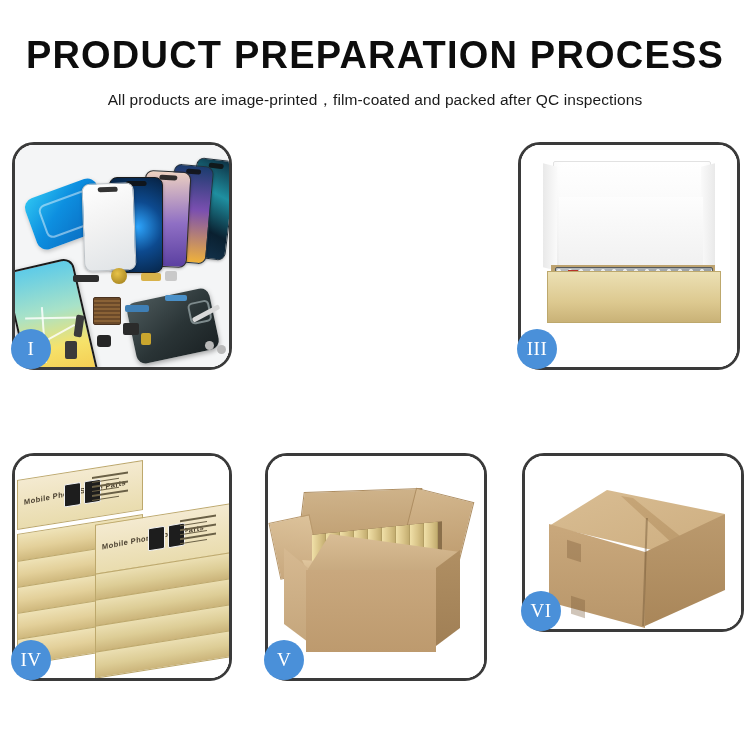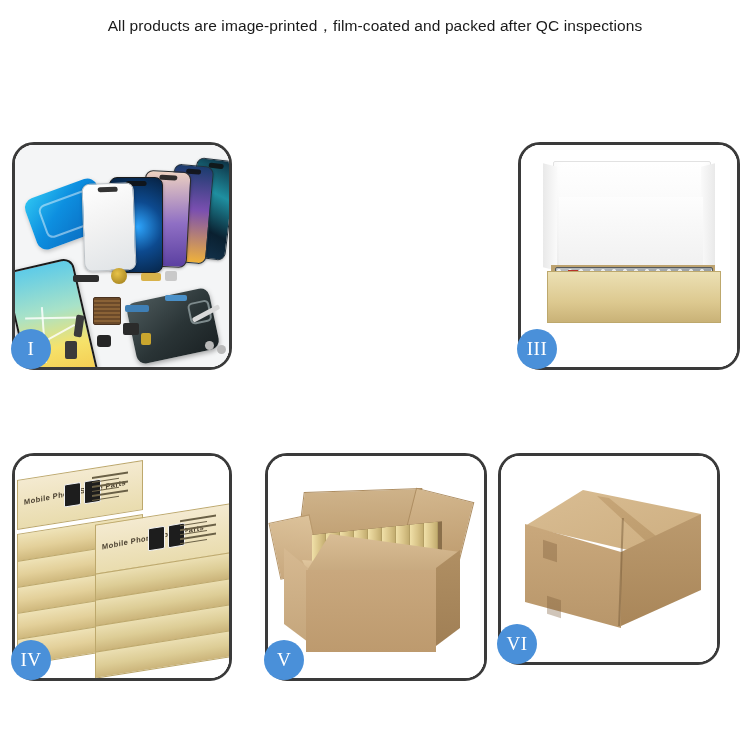--- a/index.html
+++ b/index.html
@@ -40,21 +40,21 @@
     position:absolute;inset:0;
     border-radius:19px;
     overflow:hidden;
     background:#ffffff;
   }
   .p1{left:12px;top:2px;width:220px;height:228px;}
   .p2{left:265px;top:2px;width:222px;height:228px;}
   .p3{left:518px;top:2px;width:222px;height:228px;}
   .p4{left:12px;top:313px;width:220px;height:228px;}
   .p5{left:265px;top:313px;width:222px;height:228px;}
-  .p6{left:498px;top:313px;width:222px;height:212px;}
+  .p6{left:522px;top:313px;width:222px;height:179px;}
 
   
   .badge{
     position:absolute;left:-4px;bottom:-2px;
     width:40px;height:40px;border-radius:50%;
     background:#4a90d9;
     color:#ffffff;
     font-family:"Liberation Serif",serif;
     font-size:19px;letter-spacing:.5px;
     display:flex;align-items:center;justify-content:center;
@@ -259,20 +259,21 @@
     background:rgba(120,90,55,.35);transform:skewY(17deg);}
   .c6-seam{position:absolute;left:119px;top:62px;width:2px;height:108px;
     background:rgba(110,85,52,.45);transform:skewX(-2deg);}
 </style>
 </head>
 <body>
 
 <div class="page">
 
   <div class="header">
+    <div class="title">PRODUCT PREPARATION PROCESS</div>
     <div class="subtitle">All products are image-printed，film-coated and packed after QC inspections</div>
   </div>
 
   <div class="grid">
 
     <div class="panel p1">
       <div class="clip">
         <div class="p1bg"></div>
         <div class="film"></div>
         <div class="scr ph-e">

